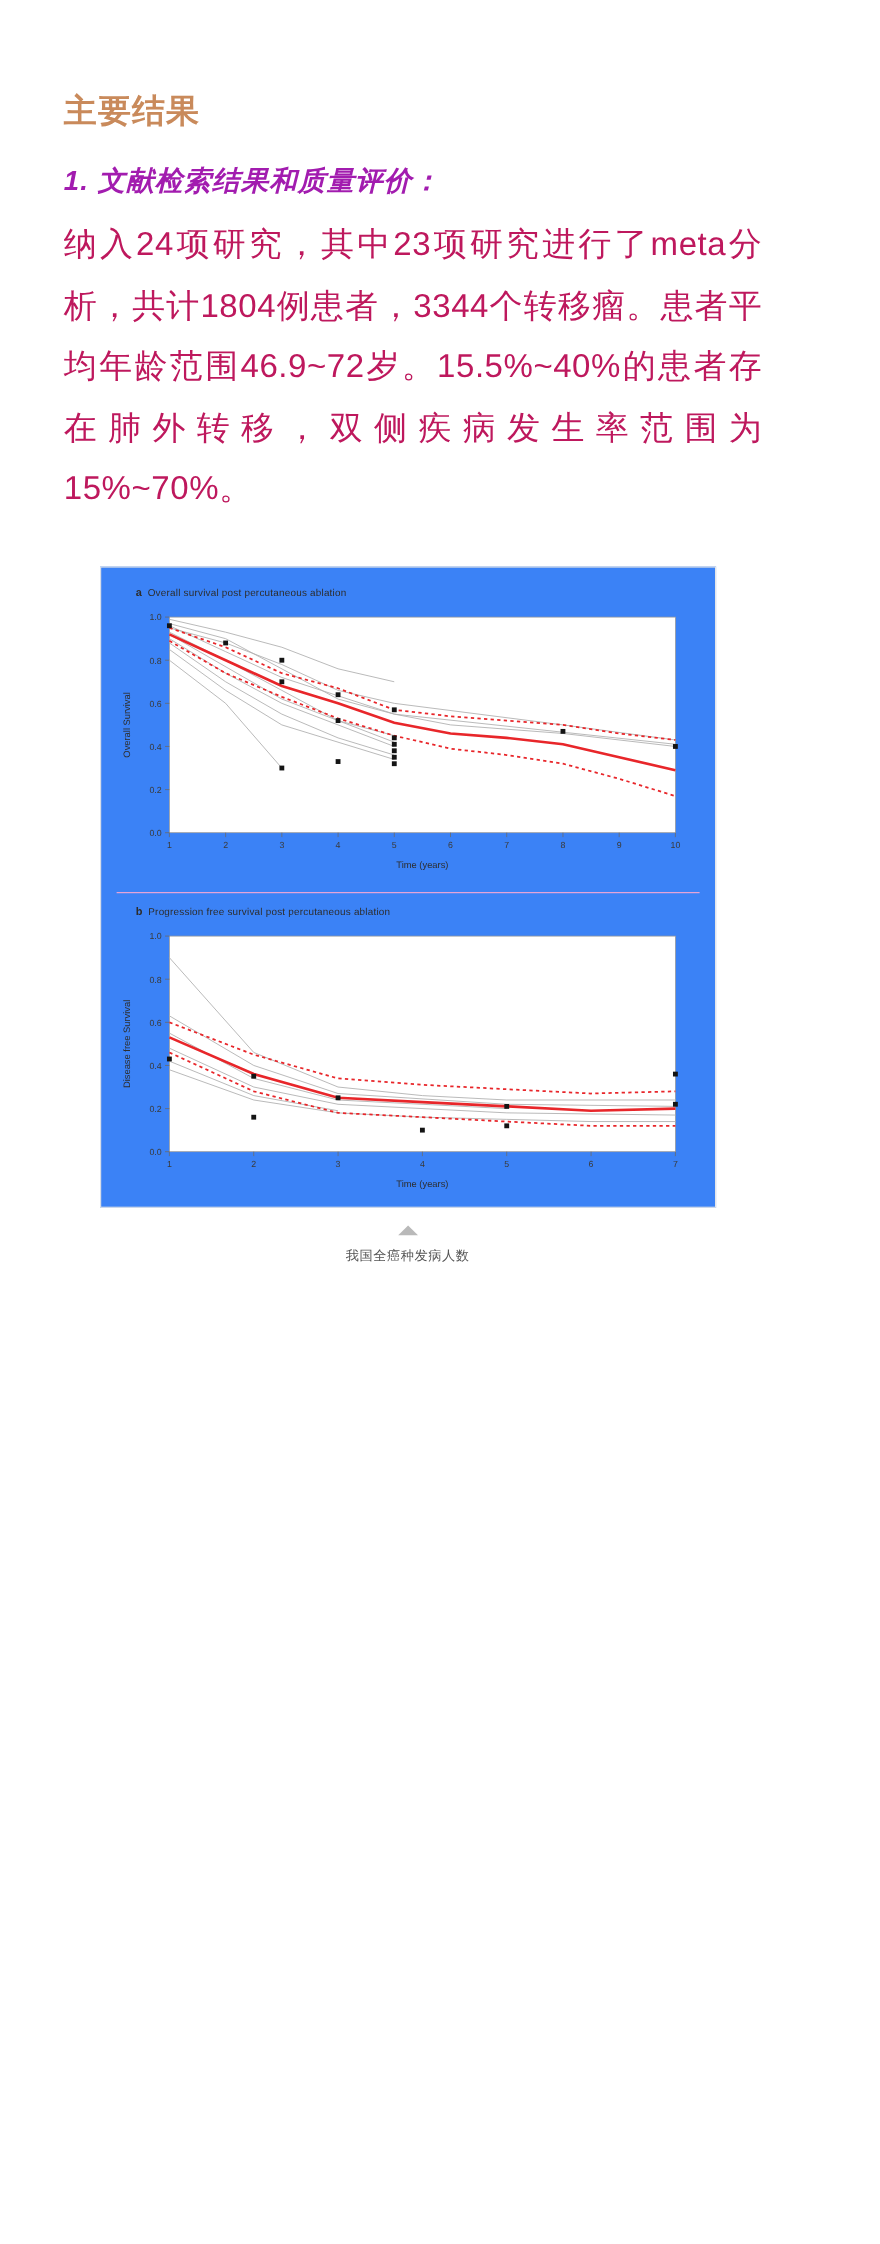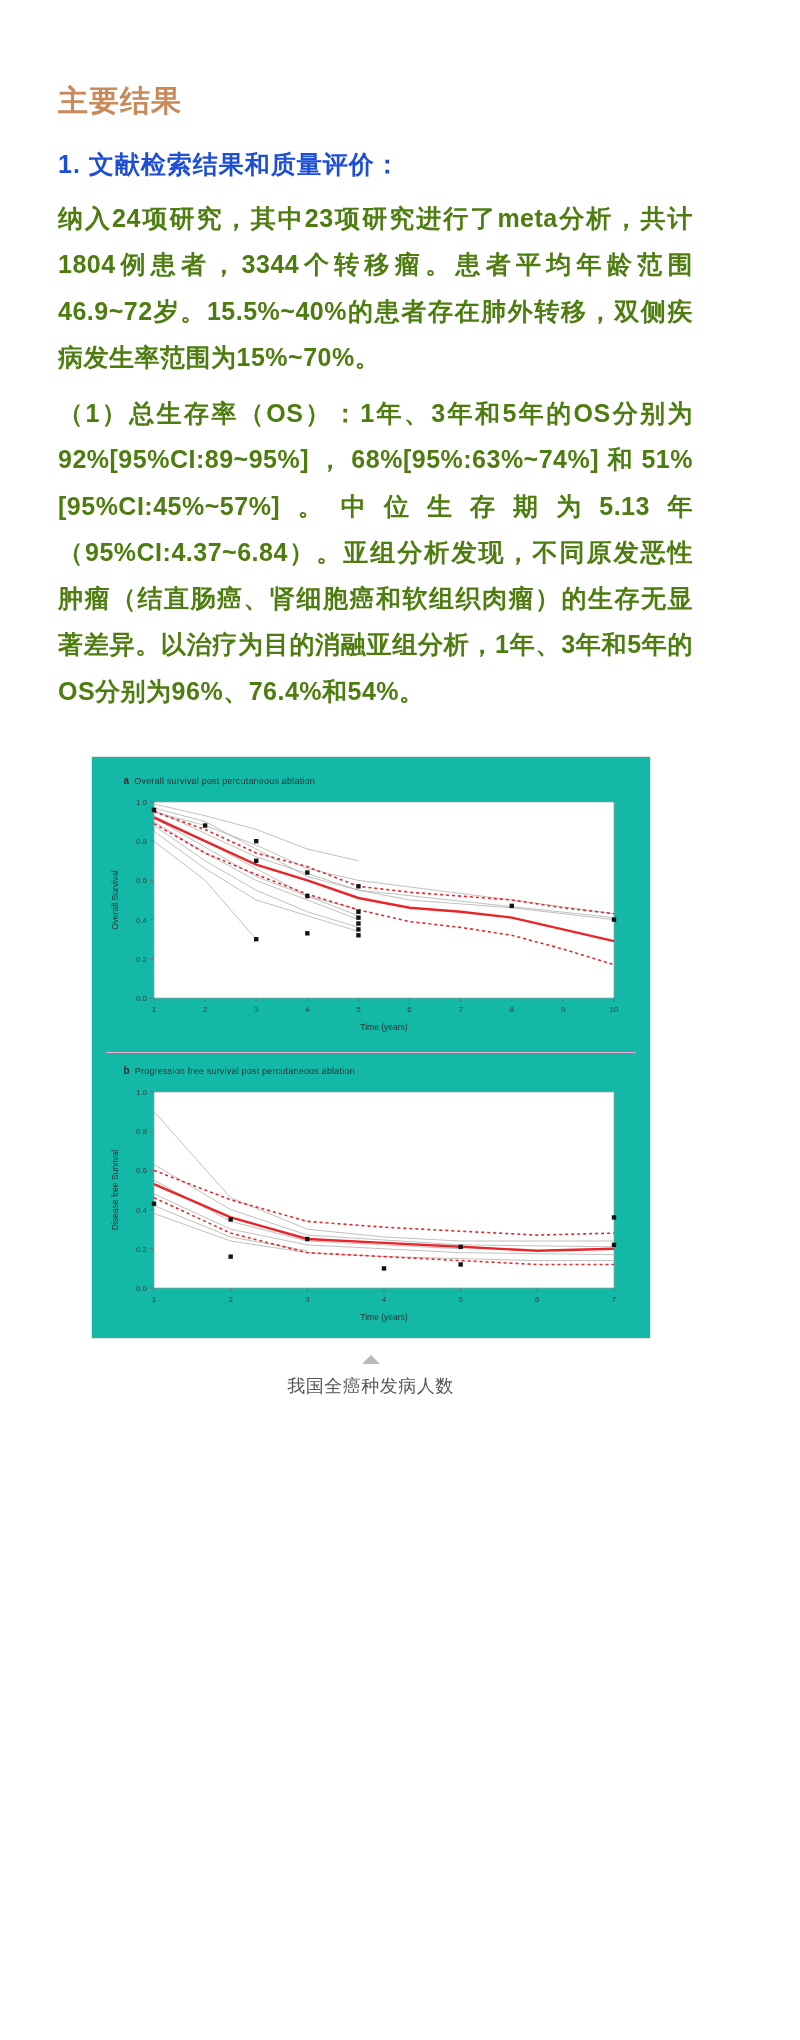--- a/index.html
+++ b/index.html
@@ -23,45 +23,45 @@
     margin-top: 35px;
   }
   .h-main {
     color: #c98a5b;
     font-size: 30px;
     font-weight: bold;
     letter-spacing: 1px;
     margin: 18px 0 26px 18px;
   }
   .h-sub {
-    color: #1d4ed8;
+    color: #a21caf;
     font-size: 25px;
     font-weight: bold;
     letter-spacing: 1px;
     margin: 26px 0 14px 18px;
+    font-style: italic;
   }
   .para {
-    font-size: 25px;
+    font-size: 30px;
     line-height: 1.85;
-    color: #4d7c0f;
+    color: #be185d;
     margin: 0 0 10px 18px;
     text-align: justify;
     letter-spacing: 0.5px;
     padding-right: 8px;
-    font-weight: bold;
   }
   .figure-wrap {
     margin: 42px 0 0 0;
     display: flex;
     flex-direction: column;
     align-items: center;
   }
   .figure-box {
     width: 560px;
-    background: #14b8a6;
+    background: #3b82f6;
     border: 1px solid #e6e6e6;
     box-sizing: border-box;
     padding: 16px 14px 10px 14px;
   }
   .panel {
     position: relative;
     width: 100%;
   }
   .panel + .panel {
     margin-top: 14px;
@@ -91,39 +91,38 @@
   .fig-caption-arrow {
     margin-top: 16px;
     width: 0;
     height: 0;
     border-left: 9px solid transparent;
     border-right: 9px solid transparent;
     border-bottom: 9px solid #b9b9b9;
   }
   .fig-caption {
     margin-top: 10px;
-    font-size: 18px;
+    font-size: 12px;
     color: #555555;
     letter-spacing: 0.5px;
   }
   .bottom-space {
     height: 40px;
   }
 </style>
 </head>
 <body>
 
 <div class="page">
 
   <h1 class="h-main">主要结果</h1>
 
   <h2 class="h-sub">1. 文献检索结果和质量评价：</h2>
   <p class="para">纳入24项研究，其中23项研究进行了meta分析，共计1804例患者，3344个转移瘤。患者平均年龄范围46.9~72岁。15.5%~40%的患者存在肺外转移，双侧疾病发生率范围为15%~70%。</p>
 
-  <p class="para">（1）总生存率（OS）：1年、3年和5年的OS分别为92%[95%CI:89~95%]，68%[95%:63%~74%]和51%[95%CI:45%~57%]。中位生存期为5.13年（95%CI:4.37~6.84）。亚组分析发现，不同原发恶性肿瘤（结直肠癌、肾细胞癌和软组织肉瘤）的生存无显著差异。以治疗为目的消融亚组分析，1年、3年和5年的OS分别为96%、76.4%和54%。</p>
 
   <div class="figure-wrap">
     <div class="figure-box">
 
       <div class="panel">
         <div class="panel-title">
           <b>a</b><span>Overall survival post percutaneous ablation</span>
         </div>
         <div class="plot-area">
           <svg class="plot-svg" id="plot-a" viewBox="0 0 530 250" preserveAspectRatio="none">

